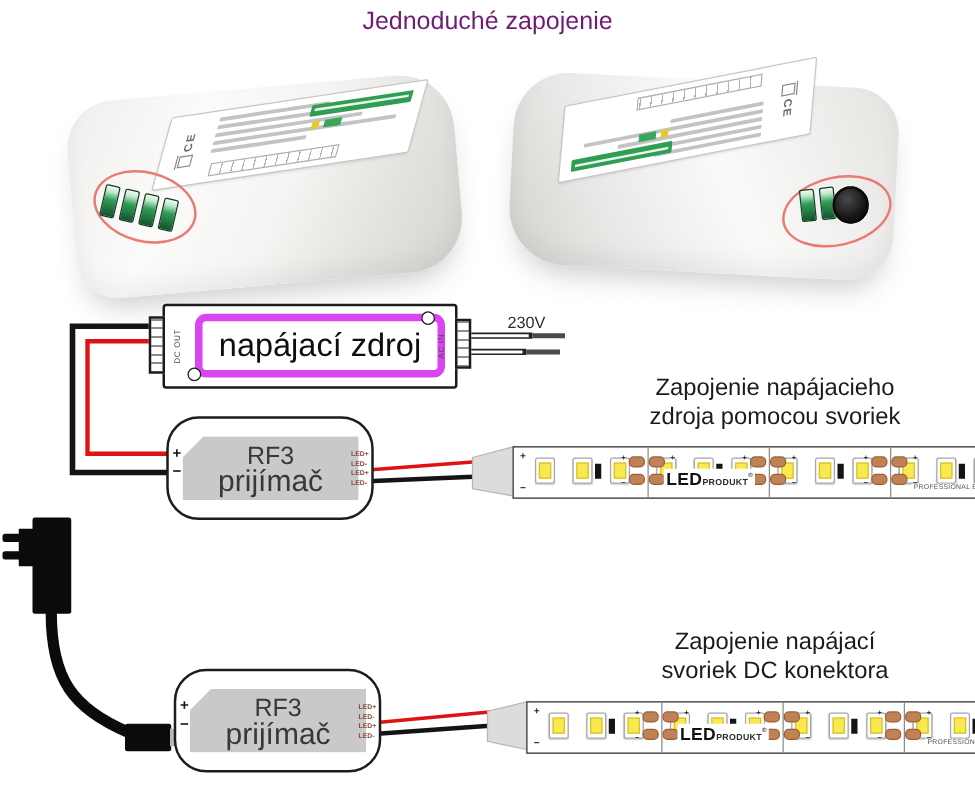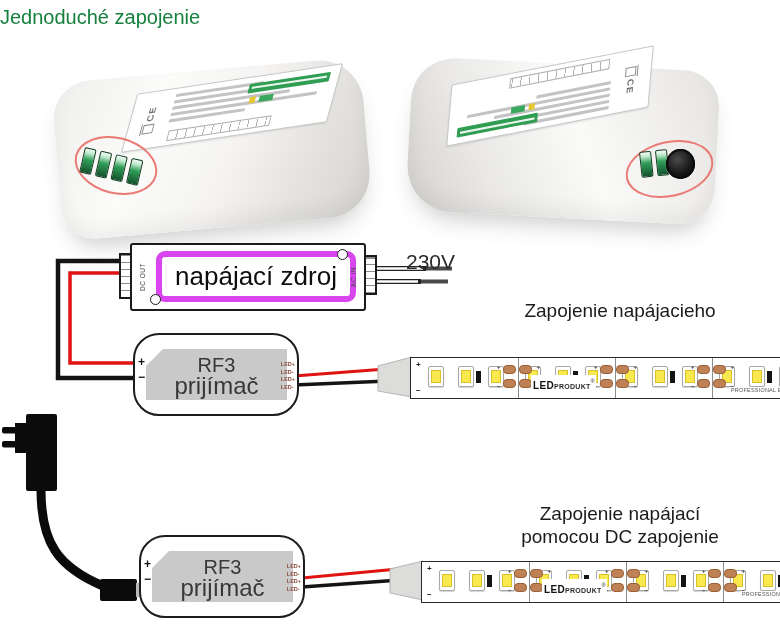--- a/index.html
+++ b/index.html
@@ -1,20 +1,20 @@
 <!DOCTYPE html>
 <html><head>
 <meta charset="utf-8">
 <style>
   html,body{margin:0;padding:0;background:#fff;}
   .canvas{position:relative;width:780px;height:632px;background:#fff;overflow:hidden;
           font-family:"Liberation Sans","DejaVu Sans",sans-serif;color:#1c1c1c;}
 
   
-  .title{position:absolute;left:0;right:0;top:6px;text-align:left;font-size:20px;color:#15803d;}
+  .title{position:absolute;left:0;right:0;top:6px;text-align:center;font-size:20px;color:#701a75;}
   .caption{position:absolute;width:312px;text-align:center;font-size:19px;line-height:23px;color:#1b1b1b;}
   .caption1{left:464px;top:299px;}
   .caption2{left:464px;top:502px;}
 
   
   .ctrl-body{position:absolute;border-radius:38px 44px 44px 32px;
     box-shadow:0 14px 22px -8px rgba(70,70,70,.28), inset 0 -10px 18px rgba(0,0,0,.05);}
   .ctrl-body.left{left:57px;top:70px;width:310px;height:158px;transform:rotate(-5deg);
     background:linear-gradient(118deg,#efeeec 0%,#fbfbfa 30%,#f5f4f2 55%,#e3e2df 78%,#d4d3d0 100%);}
   .ctrl-body.right{left:409px;top:64px;width:308px;height:154px;transform:rotate(3deg);
@@ -60,21 +60,21 @@
   .psu-inner{position:absolute;left:24px;top:6px;width:188px;height:39px;border:6px solid #d946ef;
     border-radius:9px;display:flex;align-items:center;justify-content:center;font-size:26px;color:#0d0d0d;}
   .vtext{position:absolute;top:50%;transform:translateY(-50%) rotate(180deg);writing-mode:vertical-rl;
     font-size:6.5px;color:#4a4a4a;letter-spacing:.5px;}
   .dcout{left:7px;} .acin{right:7px;}
   .screw{position:absolute;width:9px;height:9px;border:1.5px solid #1b1b1b;border-radius:50%;background:#fff;}
   .screw1{left:18px;bottom:4px;} .screw2{right:16px;top:4px;}
   .psu-conn{position:absolute;width:9px;height:42px;border:2px solid #1b1b1b;background:#fff;
     background-image:repeating-linear-gradient(180deg,#8c8c8c 0 1.5px,transparent 1.5px 7px);}
   .conn-l{left:-13px;top:8px;} .conn-r{right:-13px;top:10px;height:36px;}
-  .v230{position:absolute;left:406px;top:250px;font-size:21px;color:#2b2b2b;z-index:2;}
+  .v230{position:absolute;left:406px;top:250px;font-size:13px;color:#2b2b2b;z-index:2;}
 
   
   .receiver{position:absolute;width:162px;height:79px;border:2.5px solid #1d1d1d;border-radius:26px;
     background:#fff;z-index:2;}
   .recv-gray{position:absolute;left:11px;top:14px;width:141px;height:51px;background:#c9c9c9;
     clip-path:polygon(17px 0,100% 0,100% 100%,0 100%,0 17px);
     display:flex;flex-direction:column;align-items:center;justify-content:center;color:#383838;}
   .recv-gray .l1{font-size:20px;line-height:22px;}
   .recv-gray .l2{font-size:24px;line-height:20px;}
   .recv-pm{position:absolute;left:3px;top:21px;display:flex;flex-direction:column;gap:3px;
@@ -97,21 +97,21 @@
   .ledA{left:5px;} .ledB{left:35px;} .ledC{left:65px;}
   .resistor{position:absolute;left:53px;top:13px;width:5px;height:12px;background:#141414;}
   .junction{position:absolute;right:-14px;top:0;height:100%;width:32px;z-index:1;}
   .sepline{position:absolute;left:50%;top:0;bottom:0;width:1px;background:#8c8c8c;}
   .pads{position:absolute;left:1px;top:7px;display:grid;grid-template-columns:13px 13px;gap:5px 3px;}
   .pad{width:13px;height:9px;background:#bf8257;border:1px solid #9c6037;border-radius:4px;box-sizing:border-box;}
   .jmark{position:absolute;font-size:6px;font-weight:bold;color:#333;line-height:6px;}
   .jm-tl{left:-5px;top:6px;} .jm-bl{left:-5px;top:26px;} .jm-tr{right:-6px;top:6px;} .jm-br{right:-6px;top:26px;}
   .strip-logo{position:absolute;left:120px;bottom:5px;background:#fff;padding:0 2px;z-index:3;
     color:#111;white-space:nowrap;}
-  .logo-led{font-size:10px;font-weight:bold;letter-spacing:.3px;}
+  .logo-led{font-size:14px;font-weight:bold;letter-spacing:.3px;}
   .logo-prod{font-size:7px;font-weight:bold;color:#2a2a2a;letter-spacing:.3px;}
   .logo-reg{font-size:5px;vertical-align:super;}
   .strip-edition{position:absolute;left:318px;bottom:5px;background:#fff;padding:0 2px;z-index:3;
     font-size:5.5px;color:#555;letter-spacing:.2px;white-space:nowrap;}
 
   .wires{position:absolute;left:0;top:0;z-index:1;}
 </style>
 </head>
 <body>
 
@@ -306,20 +306,21 @@
     <div class="led ledC"></div>
 
   </div>
 </div>
     <div class="strip-logo"><span class="logo-led">LED</span><span class="logo-prod">PRODUKT</span><span class="logo-reg">®</span></div>
     <div class="strip-edition">PROFESSIONAL EDITION</div>
   </div>
 
   <div class="caption caption1">
     <div>Zapojenie napájacieho</div>
+    <div>zdroja pomocou svoriek</div>
   </div>
 
   <div class="receiver" style="left:139px;top:535px;">
     <div class="recv-pm">
       <span>+</span>
       <span>−</span>
     </div>
     <div class="recv-gray">
       <div class="l1">RF3</div>
       <div class="l2">prijímač</div>
@@ -404,16 +405,16 @@
     <div class="resistor"></div>
 
   </div>
 </div>
     <div class="strip-logo"><span class="logo-led">LED</span><span class="logo-prod">PRODUKT</span><span class="logo-reg">®</span></div>
     <div class="strip-edition">PROFESSIONAL EDITION</div>
   </div>
 
   <div class="caption caption2">
     <div>Zapojenie napájací</div>
-    <div>pomocou DC zapojenie</div>
+    <div>svoriek DC konektora</div>
   </div>
 
 </div>
 
 </body></html>

